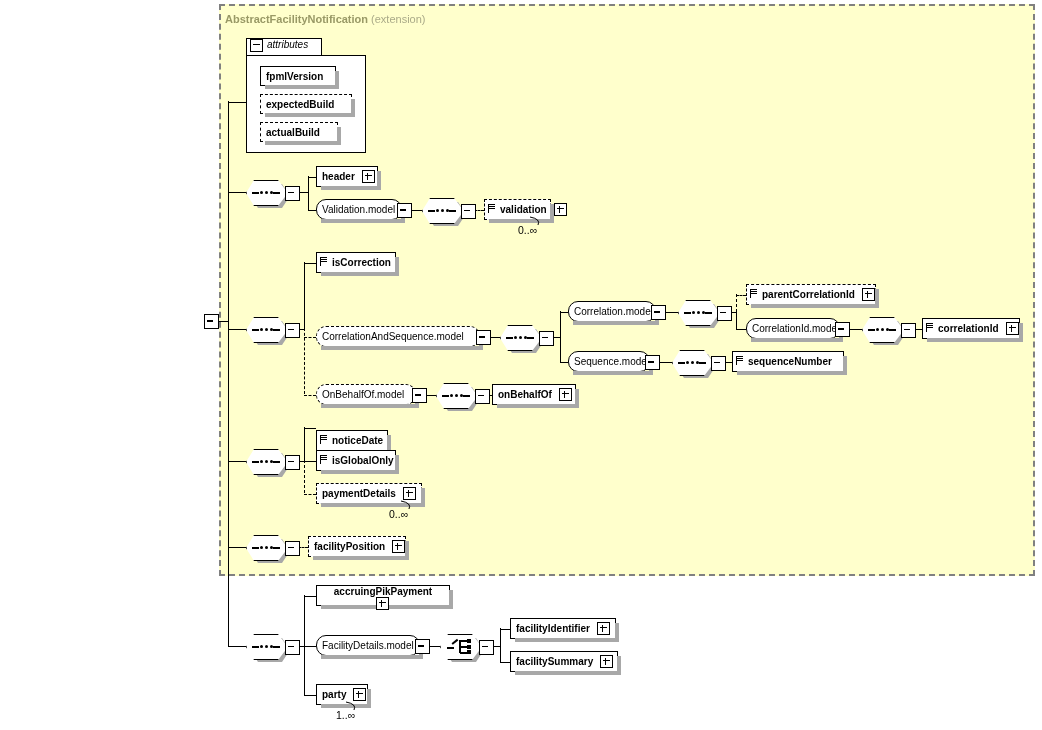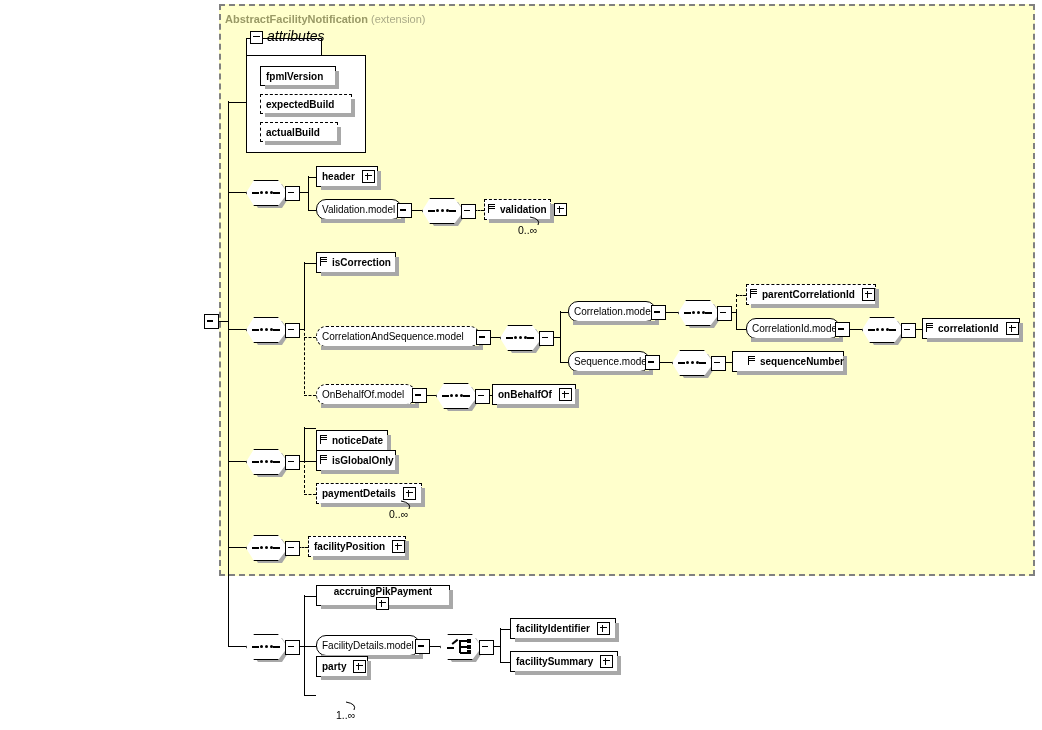--- a/index.html
+++ b/index.html
@@ -141,22 +141,22 @@
   .chglyph .slash{position:absolute;left:0px;top:2px;width:13px;height:10px;}
   .chglyph .slash b{position:absolute;background:#000;}
   .chglyph .slash b.a{left:0;top:6px;width:7px;height:1.5px;}
   .chglyph .slash b.b{left:5px;top:2px;width:7px;height:1.5px;transform:rotate(-38deg);transform-origin:left center;}
 
   
   .attrs-wrap{position:absolute;z-index:4;}
   .attrs-tab{
     position:absolute;left:0;top:0;
     height:18px;border:1px solid #000;border-bottom:none;background:#fff;
-    display:flex;align-items:flex-end;padding:0 6px 12px 3px;
-    font-size:14px;font-style:italic;
+    display:flex;align-items:flex-start;padding:0 6px 0 3px;
+    font-size:10px;font-style:italic;
     box-sizing:border-box;
   }
   .attrs-body{
     position:absolute;left:0;top:17px;
     border:1px solid #000;background:#fff;
     box-sizing:border-box;
   }
   .mini-minus{
     width:11px;height:11px;border:1px solid #000;background:#fff;position:relative;
     margin-right:4px;flex:0 0 auto;
@@ -410,21 +410,21 @@
     <div class="seqglyph">
       <span class="bar l"></span>
         <span class="dot d1"></span>
         <span class="dot d2"></span>
         <span class="dot d3"></span>
         <span class="bar r"></span>
     </div>
   </div>
   <div class="minus" style="left:711px;top:355.5px;"></div>
   <div class="ln h" style="left:724px;top:361.5px;width:8px;"></div>
-  <div class="nd solid" style="left:732px;top:351px;width:112px;height:21px;padding-left:12px;">
+  <div class="nd solid" style="left:732px;top:351px;width:112px;height:21px;">
     <span class="elmark">
         <i></i>
         <i></i>
         <i></i>
         <i></i>
       </span>
     <span class="lbl">sequenceNumber</span>
   </div>
 
   <div class="nd model dashedcap" style="left:316px;top:384px;width:100px;height:21px;">
@@ -576,21 +576,21 @@
     <span class="plus"></span>
   </div>
 
   <div class="ln h" style="left:500px;top:661.5px;width:10px;"></div>
   <div class="nd solid" style="left:510px;top:651px;width:108px;height:21px;">
     <span class="lbl">facilitySummary</span>
     <span class="plus"></span>
   </div>
 
   <div class="ln h" style="left:304px;top:694.5px;width:12px;"></div>
-  <div class="nd solid" style="left:316px;top:656px;width:52px;height:21px;">
+  <div class="nd solid" style="left:316px;top:684px;width:52px;height:21px;">
     <span class="lbl">party</span>
     <span class="plus"></span>
   </div>
   <div class="arc" style="left:345px;top:701px;">
     <svg width="16" height="10" viewBox="0 0 16 10">
         <path d="M1 1 Q 12 3 9 9" stroke="#000" stroke-width="1" fill="none"></path>
       </svg>
   </div>
   <div class="card" style="left:336px;top:709px;">1..∞</div>
 

